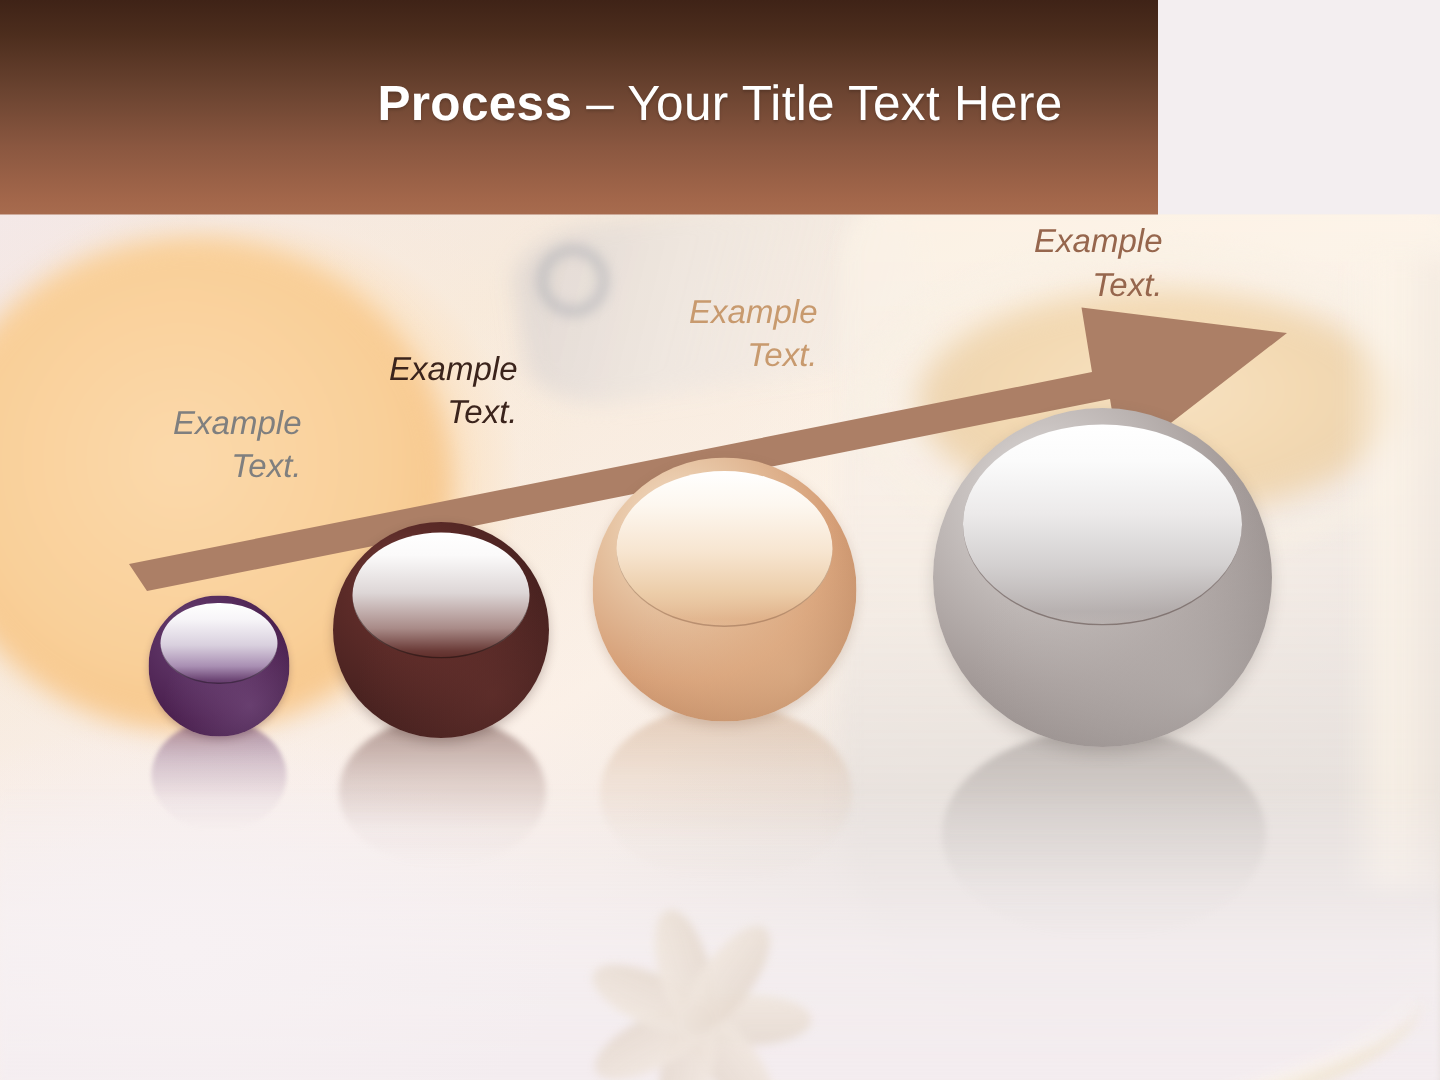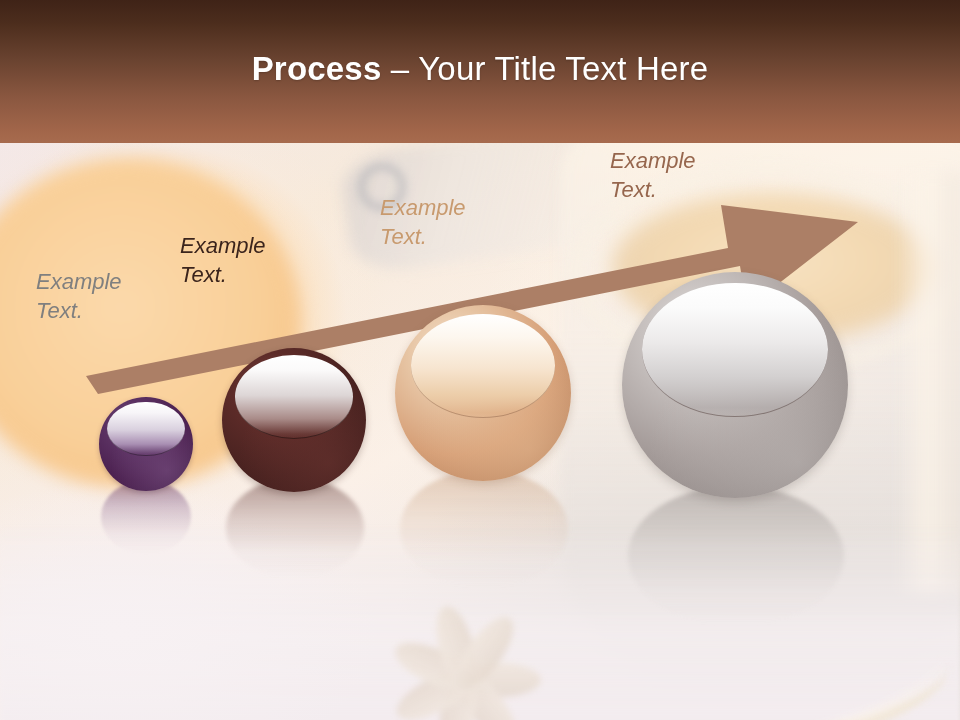--- a/index.html
+++ b/index.html
@@ -116,21 +116,21 @@
     background:linear-gradient(180deg, rgba(243,236,238,0.0) 0%, rgba(245,239,241,0.85) 55%, rgba(243,236,239,1) 100%);
     filter:blur(2px);
   }
   #floor-left {
     position:absolute; left:0; top:330px; width:430px; height:250px;
     background:radial-gradient(ellipse 330px 190px at 120px 160px, rgba(247,241,243,1) 0%, rgba(247,241,243,0) 80%);
   }
 
   
   #header {
-    position:absolute; left:0; top:0; width:960px; height:143px;
+    position:absolute; left:0; top:0; width:772px; height:143px;
     background:linear-gradient(180deg, #3f2317 0%, #4c2d1d 16%, #6a4330 42%, #8a5740 68%, #a2664a 92%, #a76b4e 100%);
   }
   #title {
     position:absolute; left:0; top:50px; width:960px;
     text-align:center;
     color:#ffffff;
     font-size:33px;
     letter-spacing:0.2px;
     white-space:nowrap;
     text-shadow:0 1px 2px rgba(0,0,0,0.18);
@@ -140,20 +140,21 @@
 
   
   #arrow { position:absolute; left:0; top:143px; width:960px; height:577px; pointer-events:none; }
 
   
   .label {
     position:absolute;
     font-style:italic;
     font-size:22px;
     line-height:1.30;
+    text-align:right;
     white-space:pre-line;
   }
   #label-1 { left:36px;  top:268px; width:165px; color:#7f7f7f; }
   #label-2 { left:180px; top:232px; width:165px; color:#3b241c; }
   #label-3 { left:380px; top:194px; width:165px; color:#c89a6e; }
   #label-4 { left:610px; top:147px; width:165px; color:#96664d; }
 
   
   .sphere { position:absolute; border-radius:50%; }
   .sphere .hl {

